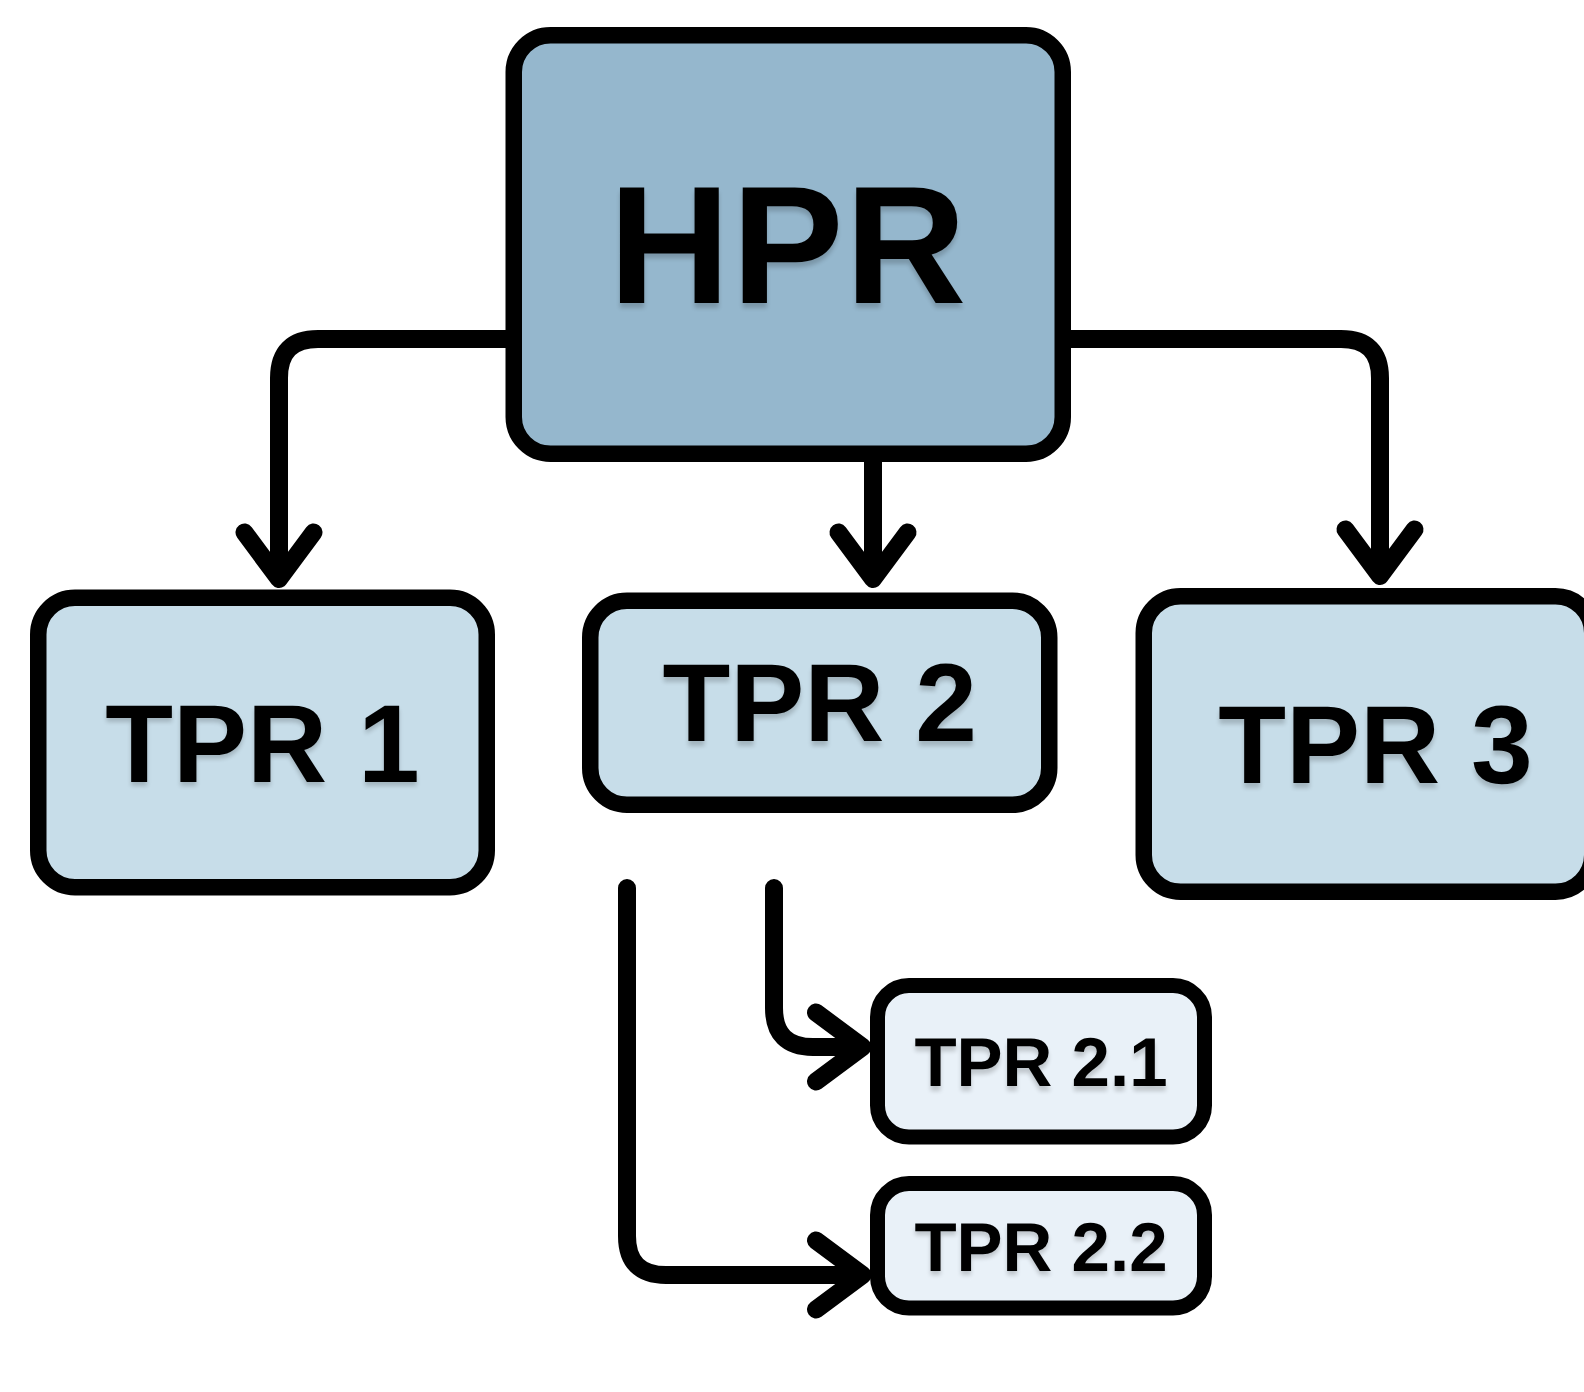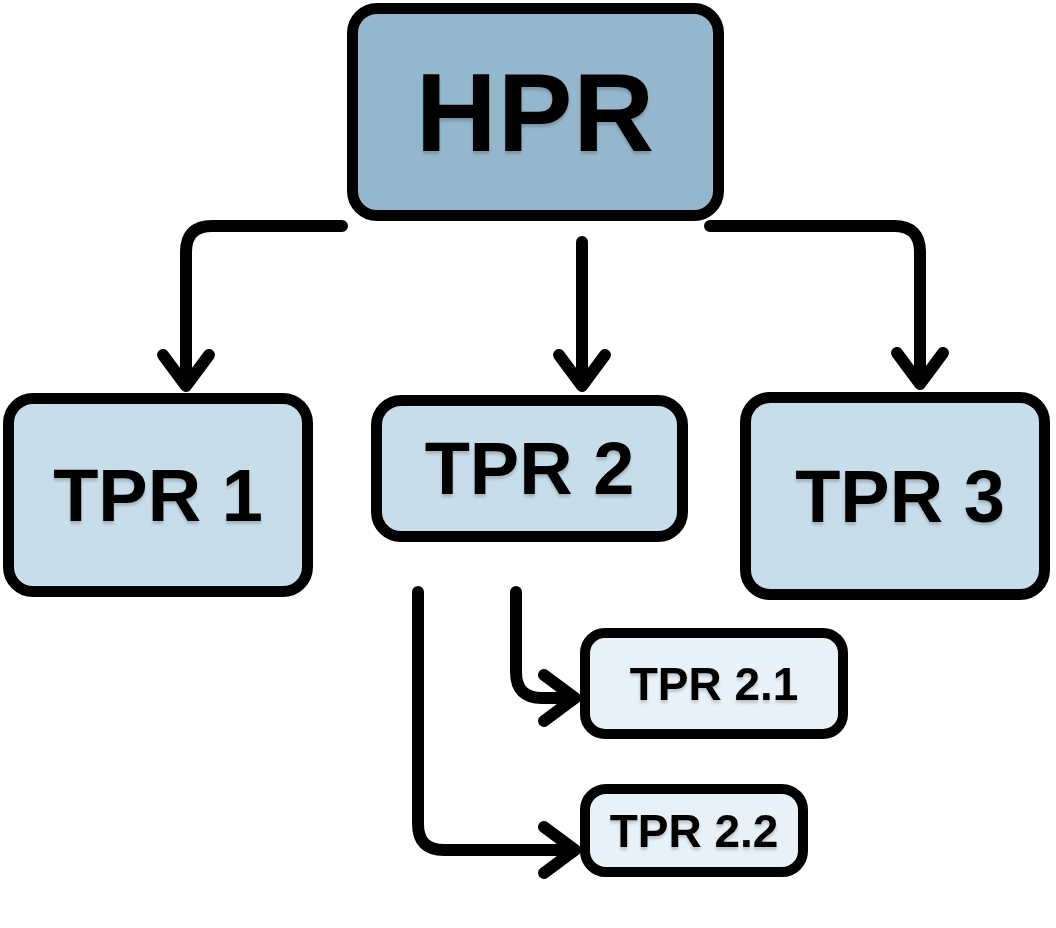--- a/index.html
+++ b/index.html
@@ -44,32 +44,33 @@
     white-space: nowrap;
   }
   .level-root {
     background: #95b7cd;
     font-size: 112px;
     letter-spacing: 1px;
   }
   .level-child {
     background: #c7dde9;
     font-size: 74px;
+    margin-left: 17px;
   }
   .level-grandchild {
     background: #e9f1f8;
     border-width: 10px;
     border-radius: 26px;
     font-size: 46px;
   }
-  #node-hpr   { left: 337px; top: 3px;   width: 377px; height: 218px; margin-left: 10px; }
+  #node-hpr   { left: 337px; top: 18px;   width: 377px; height: 290px; }
   #node-tpr1  { left: 3px;   top: 393px; width: 310px; height: 204px; }
   #node-tpr2  { left: 371px; top: 395px; width: 317px; height: 147px; }
   #node-tpr3  { left: 740px; top: 392px; width: 310px; height: 208px; padding-left: 10px; }
-  #node-tpr21 { left: 580px; top: 628px; width: 268px; height: 111px; border-radius: 25px; }
+  #node-tpr21 { left: 580px; top: 652px; width: 228px; height: 111px; }
   #node-tpr22 { left: 580px; top: 784px; width: 228px; height: 93px; }
 </style>
 </head>
 <body>
 
 <div class="canvas">
 
   <svg class="connectors" viewBox="0 0 1056 928" xmlns="http://www.w3.org/2000/svg">
 
     <g>

